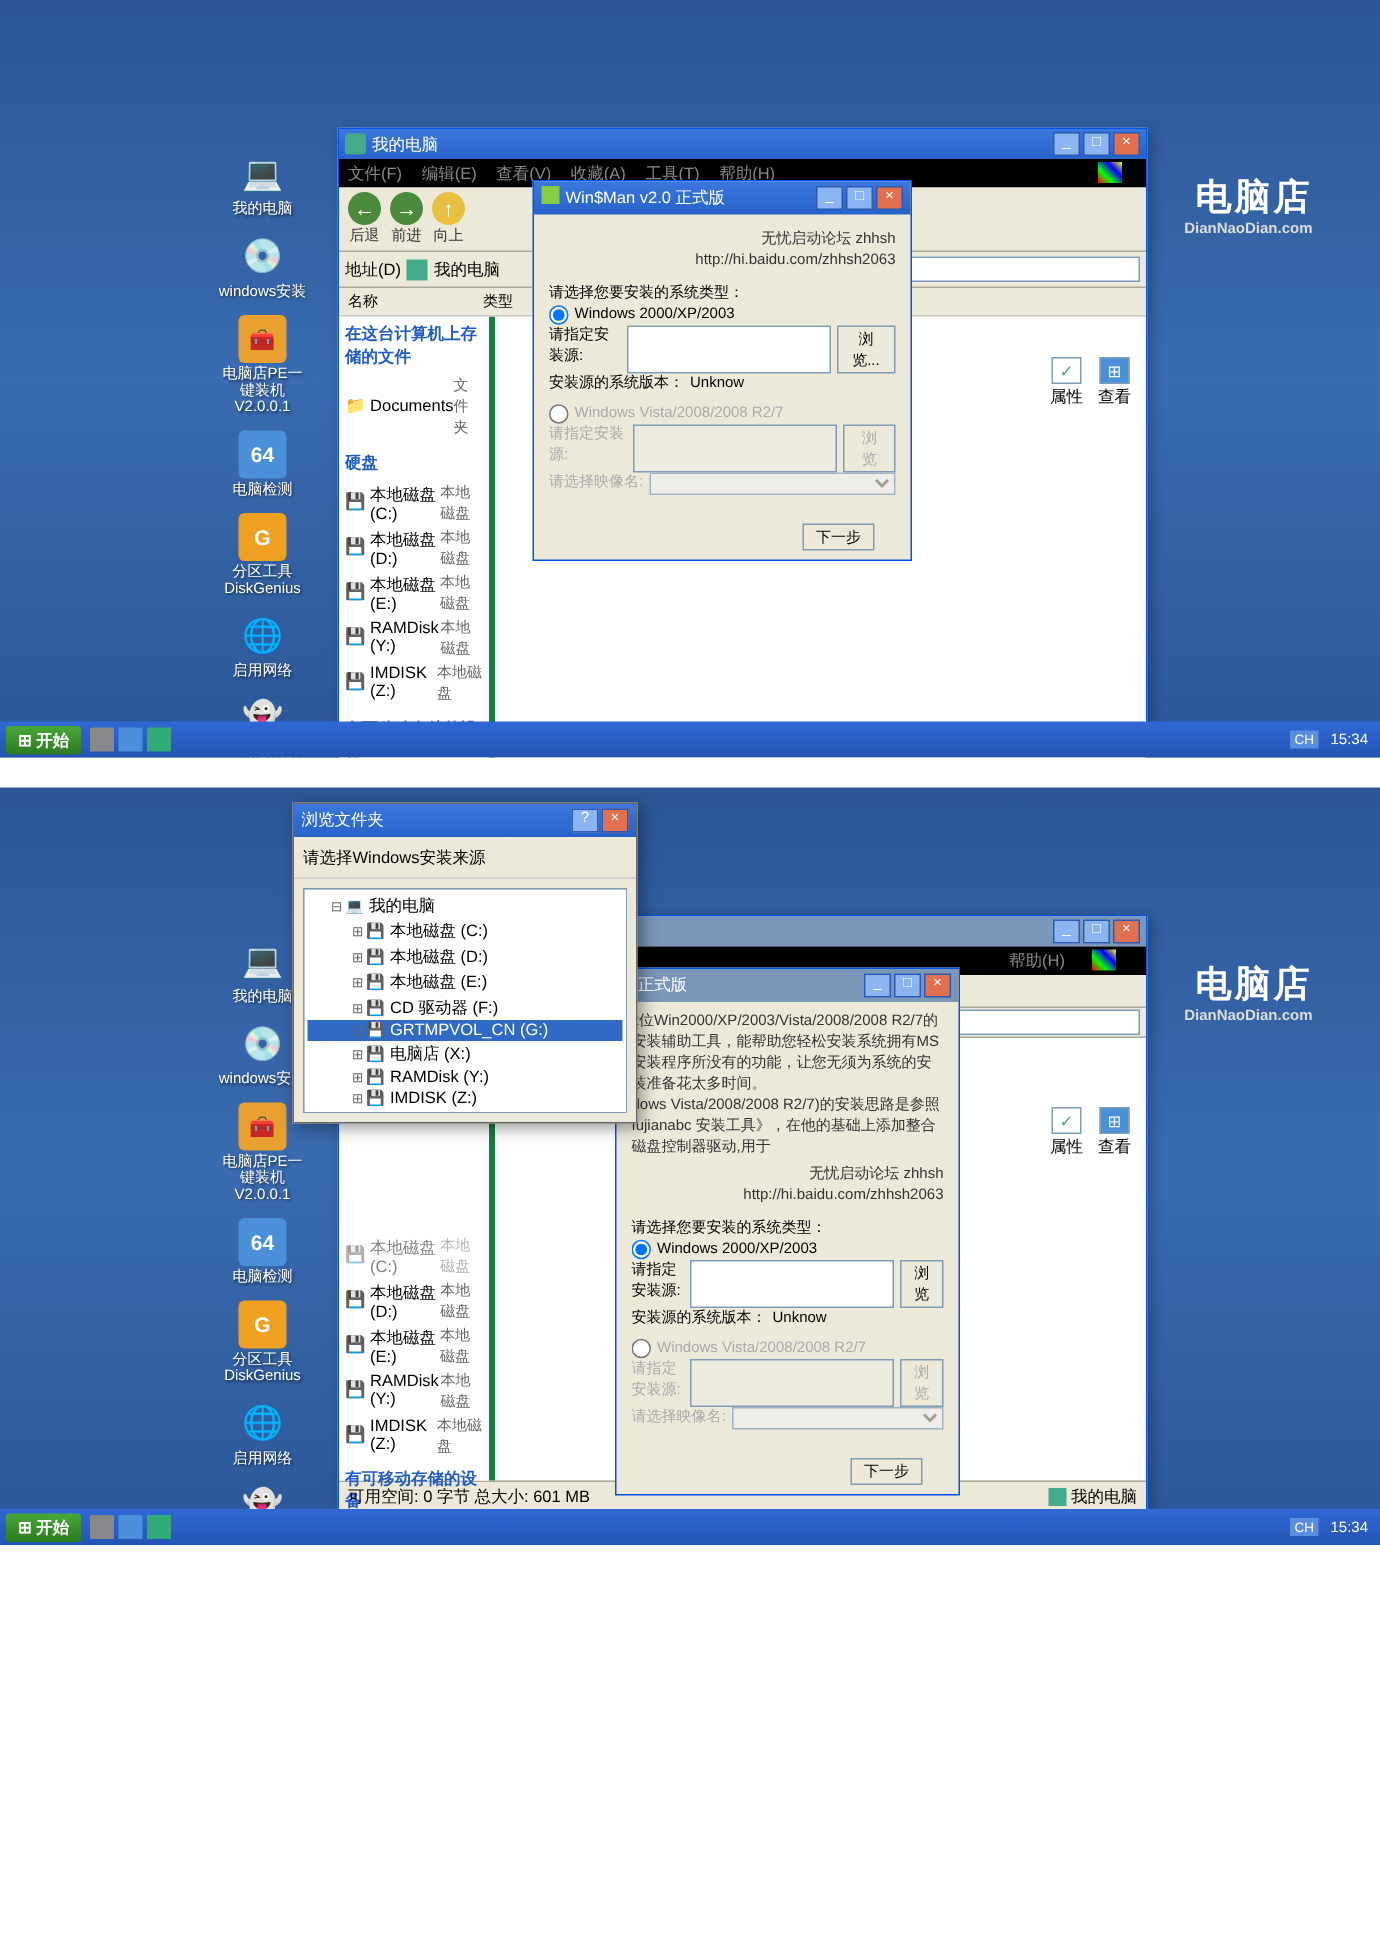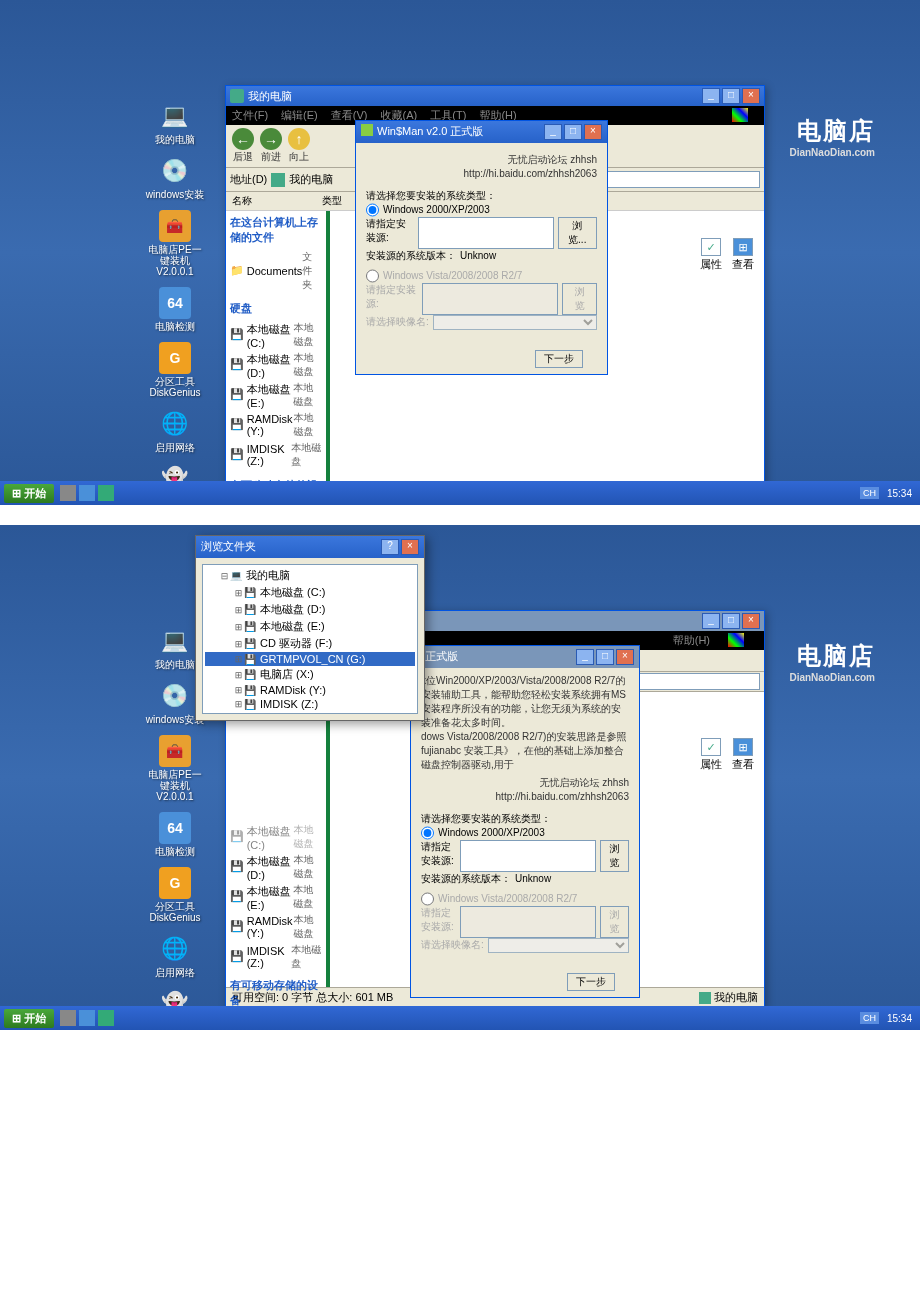--- a/index.html
+++ b/index.html
@@ -464,20 +464,21 @@
   </div>
 
   <div class="browse" style="top:10px;">
     <div class="browse-title">
       <span style="flex:1">浏览文件夹</span>
       <span class="winbtns">
         <span class="winbtn">?</span>
         <span class="winbtn cl">×</span>
       </span>
     </div>
+    <div class="browse-prompt">请选择Windows安装来源</div>
     <div class="tree">
       <div class="tn d1">
           <span class="exp">⊟</span>
           <span class="nic">💻</span>
           <span>我的电脑</span>
         </div>
       <div id="treenodes">
           <div class="tn d2">
             <span class="exp">⊞</span>
             <span class="nic">💾</span>

